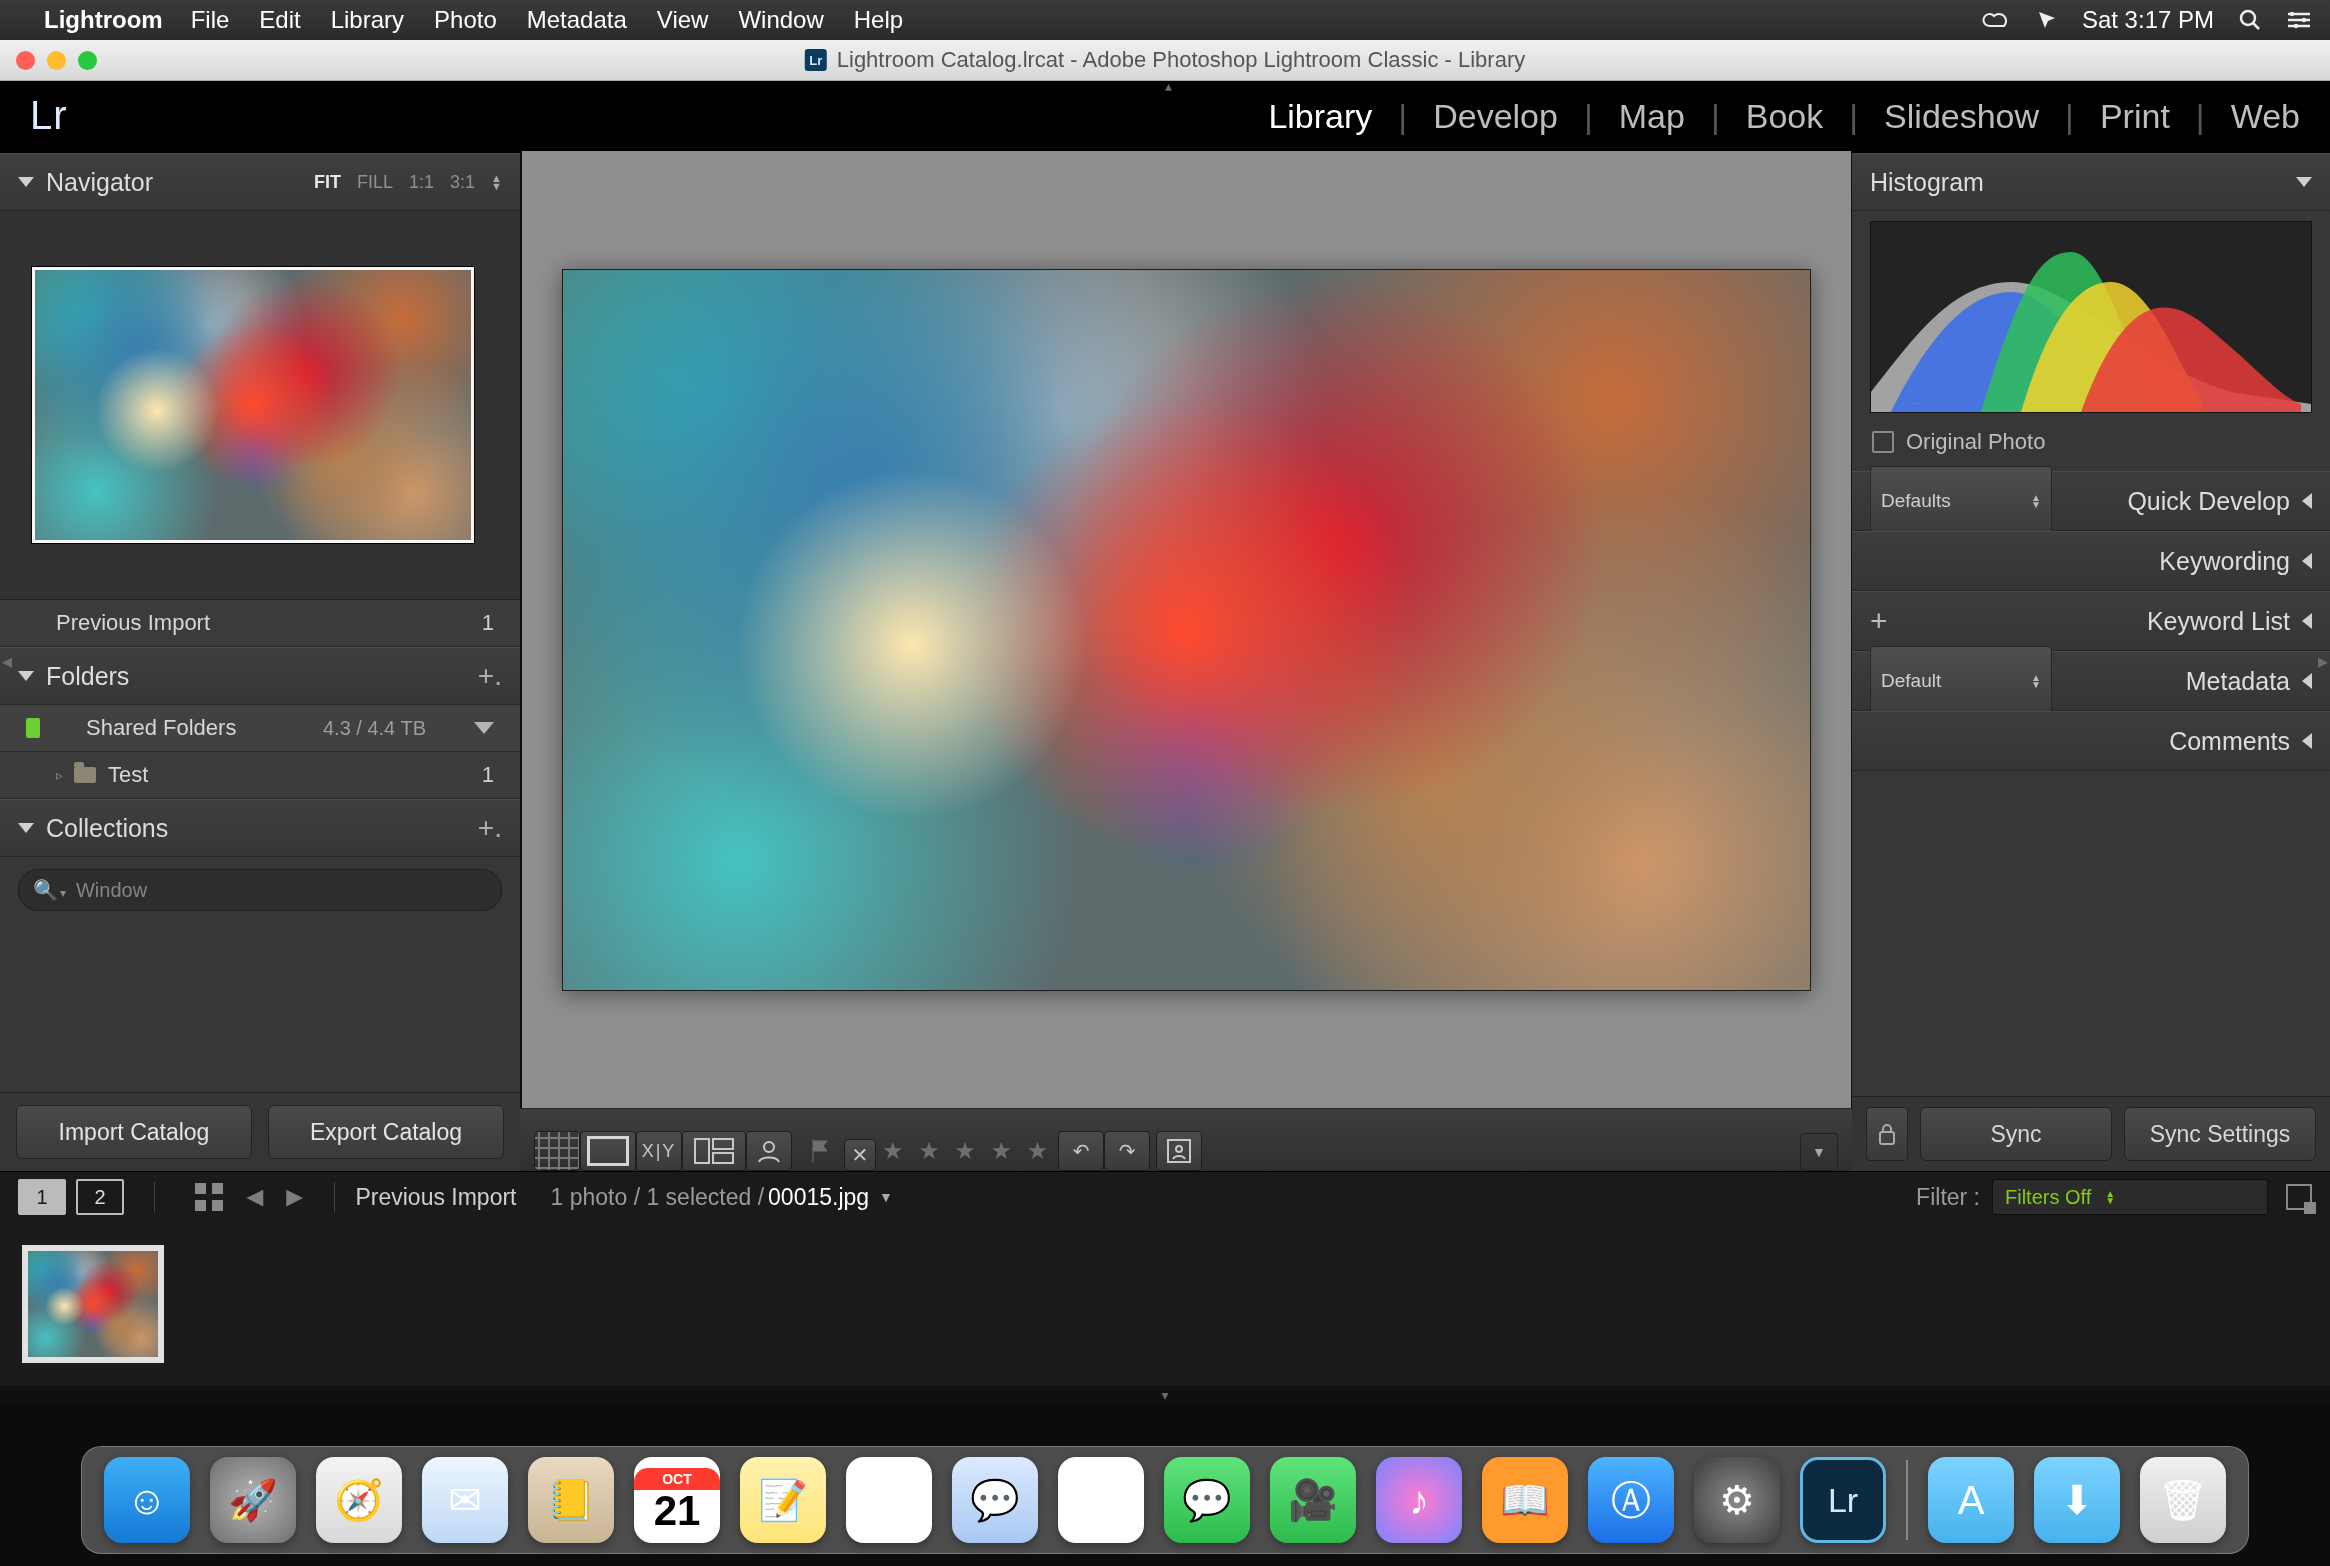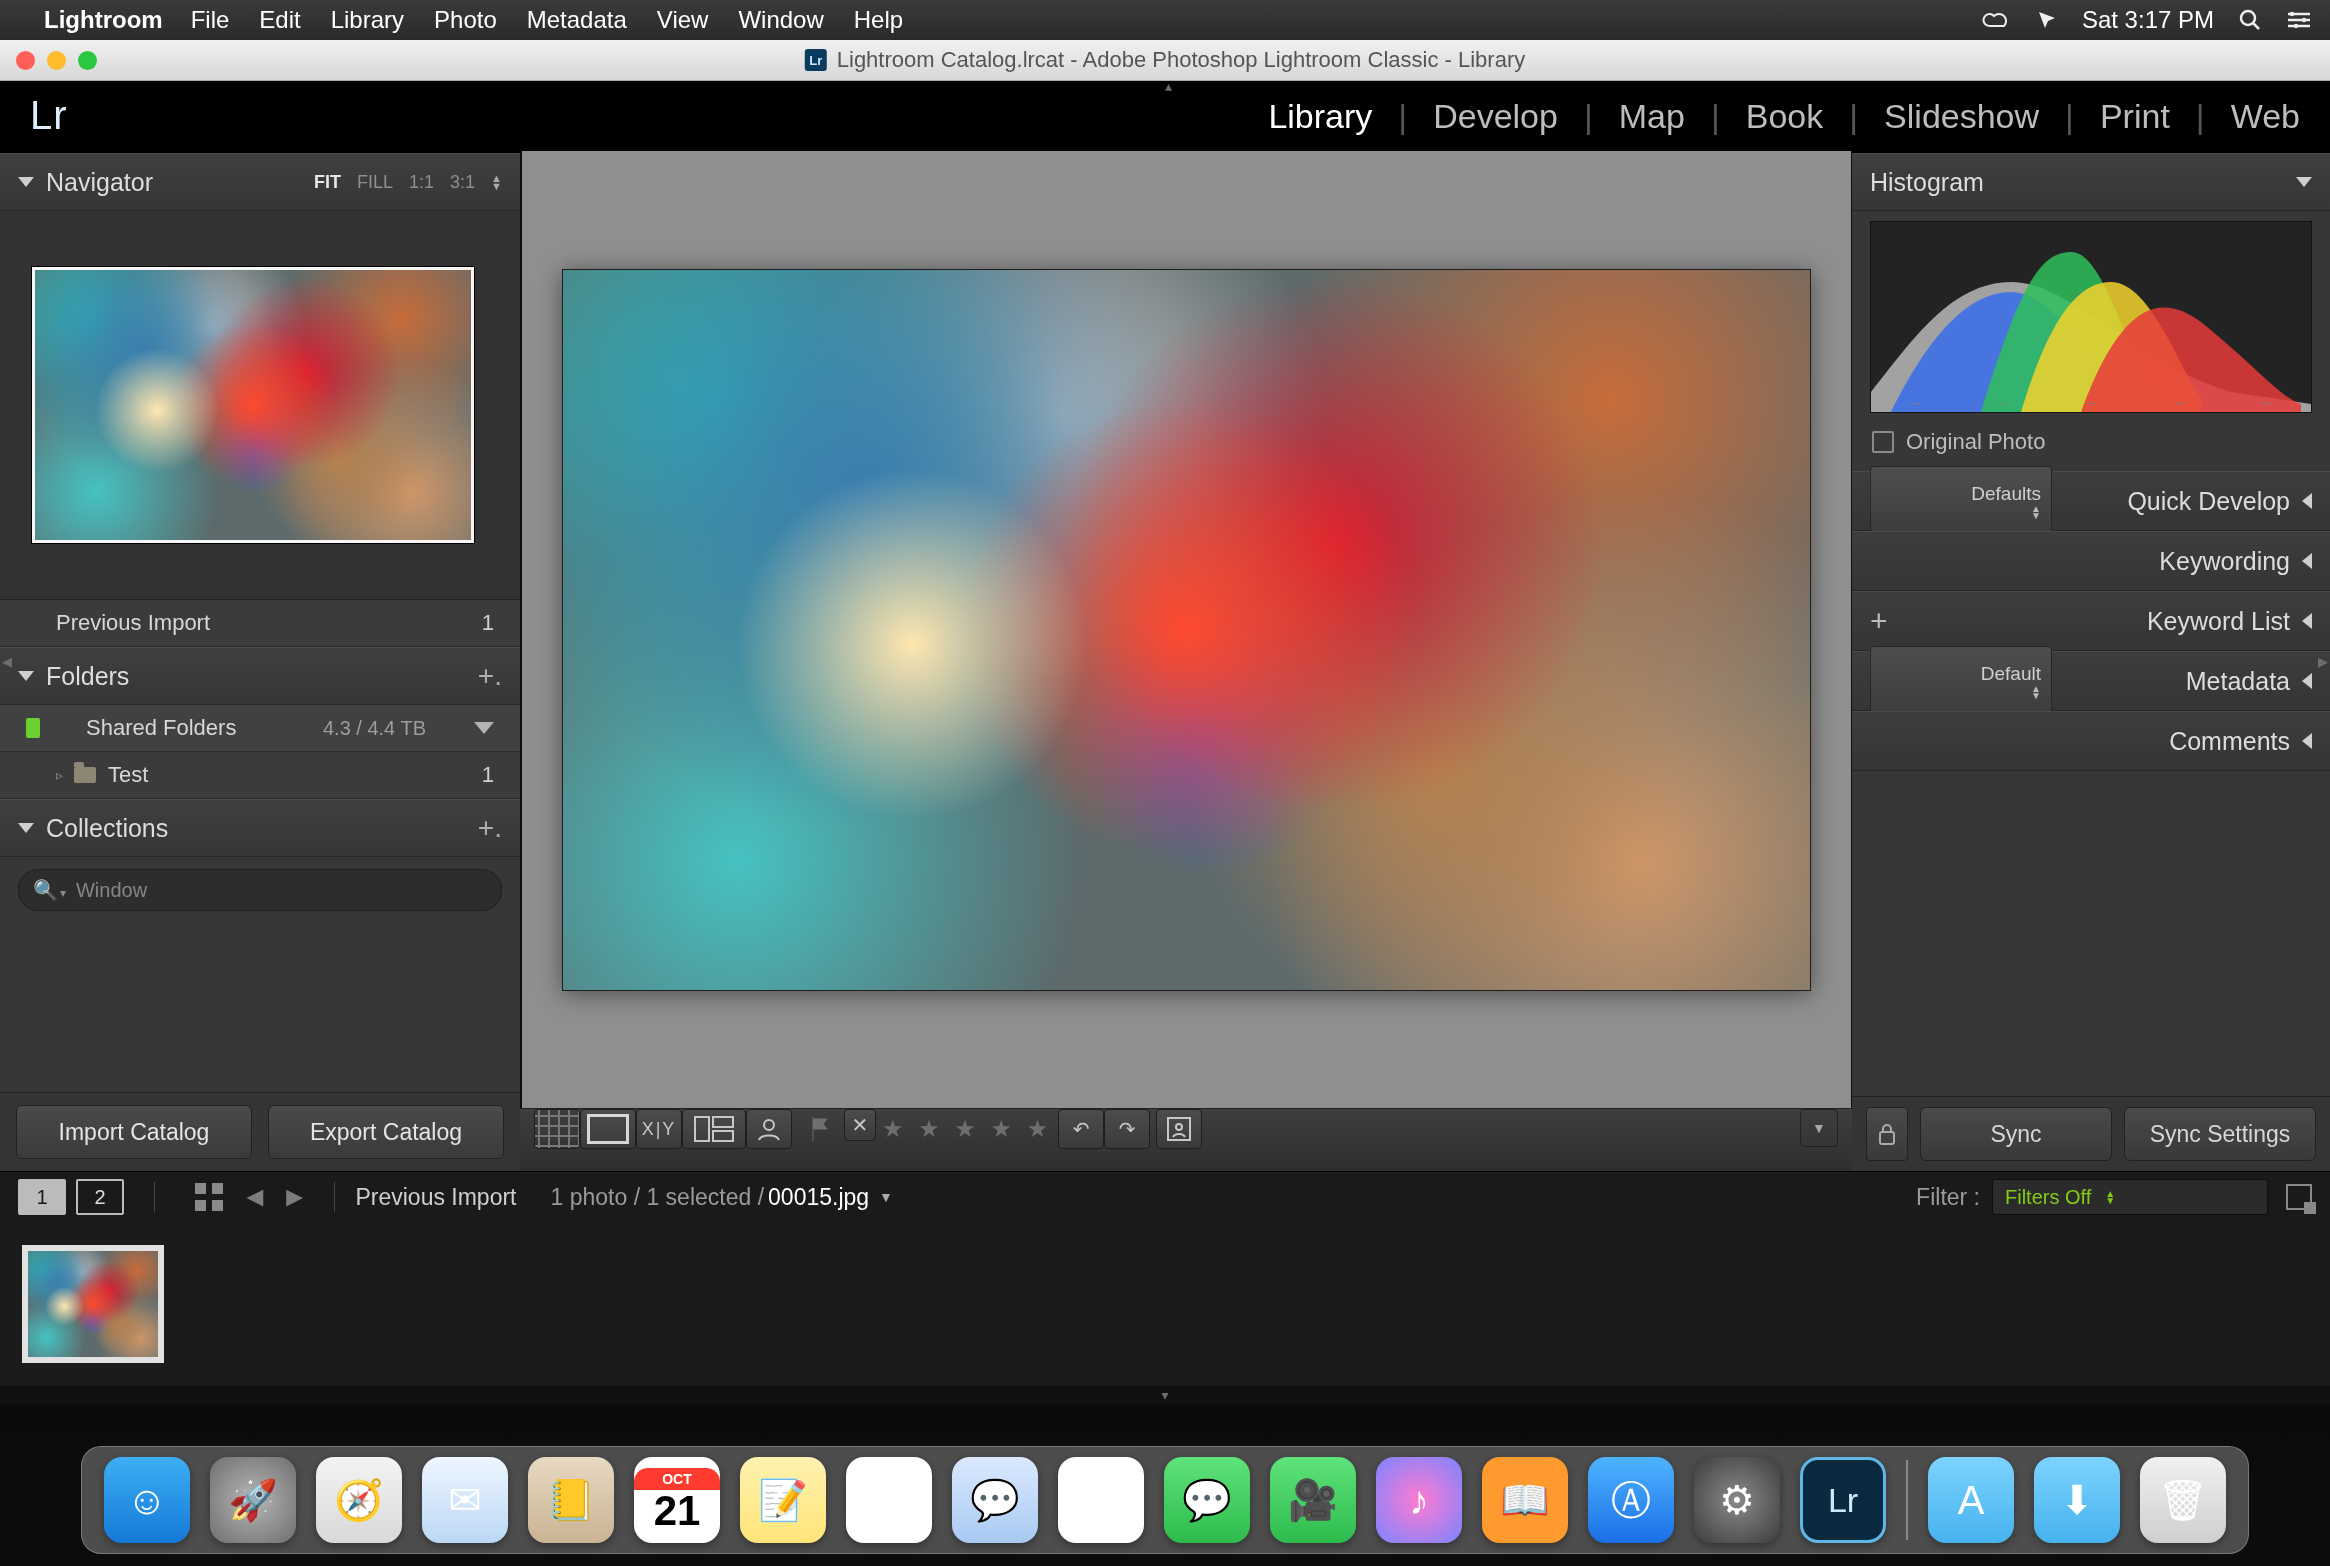--- a/index.html
+++ b/index.html
@@ -85,27 +85,27 @@
   .searchbox{display:flex;align-items:center;height:40px;margin:12px 18px 18px;background:#2d2d2d;border:1px solid #1f1f1f;border-radius:20px;padding:0 14px;color:#8a8a8a;font-size:20px;}
   .searchbox .mag{margin-right:10px;}
   
   .btnrow{display:flex;gap:16px;padding:12px 16px;background:#353535;border-top:1px solid #222;}
   .btn{flex:1;height:52px;background:linear-gradient(#4a4a4a,#3a3a3a);border:1px solid #222;border-radius:6px;display:flex;align-items:center;justify-content:center;color:#e4e4e4;font-size:23px;}
   
   .histbox{margin:10px 18px;border:1px solid #121212;background:#232323;height:190px;position:relative;overflow:hidden;}
   .origphoto{display:flex;align-items:center;gap:12px;padding:6px 20px 16px;color:#bdbdbd;font-size:22px;}
   .origphoto .cb{width:18px;height:18px;border:2px solid #8a8a8a;border-radius:2px;}
   .rightrow{display:flex;align-items:center;height:58px;padding:0 18px;background:linear-gradient(#3d3d3d,#353535);border-top:1px solid #4a4a4a;border-bottom:1px solid #272727;}
-  .rightrow .dd{width:160px;height:36px;background:linear-gradient(#4e4e4e,#3c3c3c);border:1px solid #262626;border-radius:4px;display:flex;align-items:flex-end;padding:16px 10px;color:#cfcfcf;font-size:19px;flex-direction:column;}
+  .rightrow .dd{width:160px;height:36px;background:linear-gradient(#4e4e4e,#3c3c3c);border:1px solid #262626;border-radius:4px;display:flex;align-items:center;padding:16px 10px;color:#cfcfcf;font-size:19px;}
   .rightrow .dd .caret{margin-left:auto;display:flex;flex-direction:column;line-height:7px;color:#bbb;font-size:10px;}
   .rightrow .label{flex:1;text-align:right;font-size:25px;color:#ddd;padding-right:12px;}
   .rightrow .tri-left{width:0;height:0;border-top:8px solid transparent;border-bottom:8px solid transparent;border-right:10px solid #cfcfcf;}
   .rightrow .plus{font-size:30px;color:#bcbcbc;margin-right:auto;}
   
-  .viewertb{height:62px;background:linear-gradient(#3e3e3e,#2f2f2f);display:flex;align-items:flex-start;gap:0;padding:0 14px;border-top:1px solid #222;}
+  .viewertb{height:62px;background:linear-gradient(#3e3e3e,#2f2f2f);display:flex;align-items:flex-end;gap:0;padding:0 14px;border-top:1px solid #222;}
   .tool{height:40px;min-width:46px;border:1px solid #1e1e1e;border-radius:4px;background:linear-gradient(#4c4c4c,#3a3a3a);display:flex;align-items:center;justify-content:center;color:#c7c7c7;font-size:20px;box-sizing:border-box;}
   .tool.grid{background-image:repeating-linear-gradient(90deg,#777 0 2px, transparent 2px 10px),repeating-linear-gradient(#777 0 2px, transparent 2px 10px);background-size:40px 30px;background-position:3px 5px;}
   .tool.single{width:56px;}
   .tool.single .inner{width:36px;height:24px;border:3px solid #d6d6d6;}
   .tool .star{color:#6e6e6e;font-size:24px;letter-spacing:4px;}
   .tbsep{width:6px;}
   .tool.wide{min-width:64px;}
   .viewertb .spacer{flex:1;}
   .viewertb .caretdd{width:36px;height:36px;border:1px solid #222;border-radius:4px;display:flex;align-items:center;justify-content:center;color:#a8a8a8;font-size:14px;}
   

